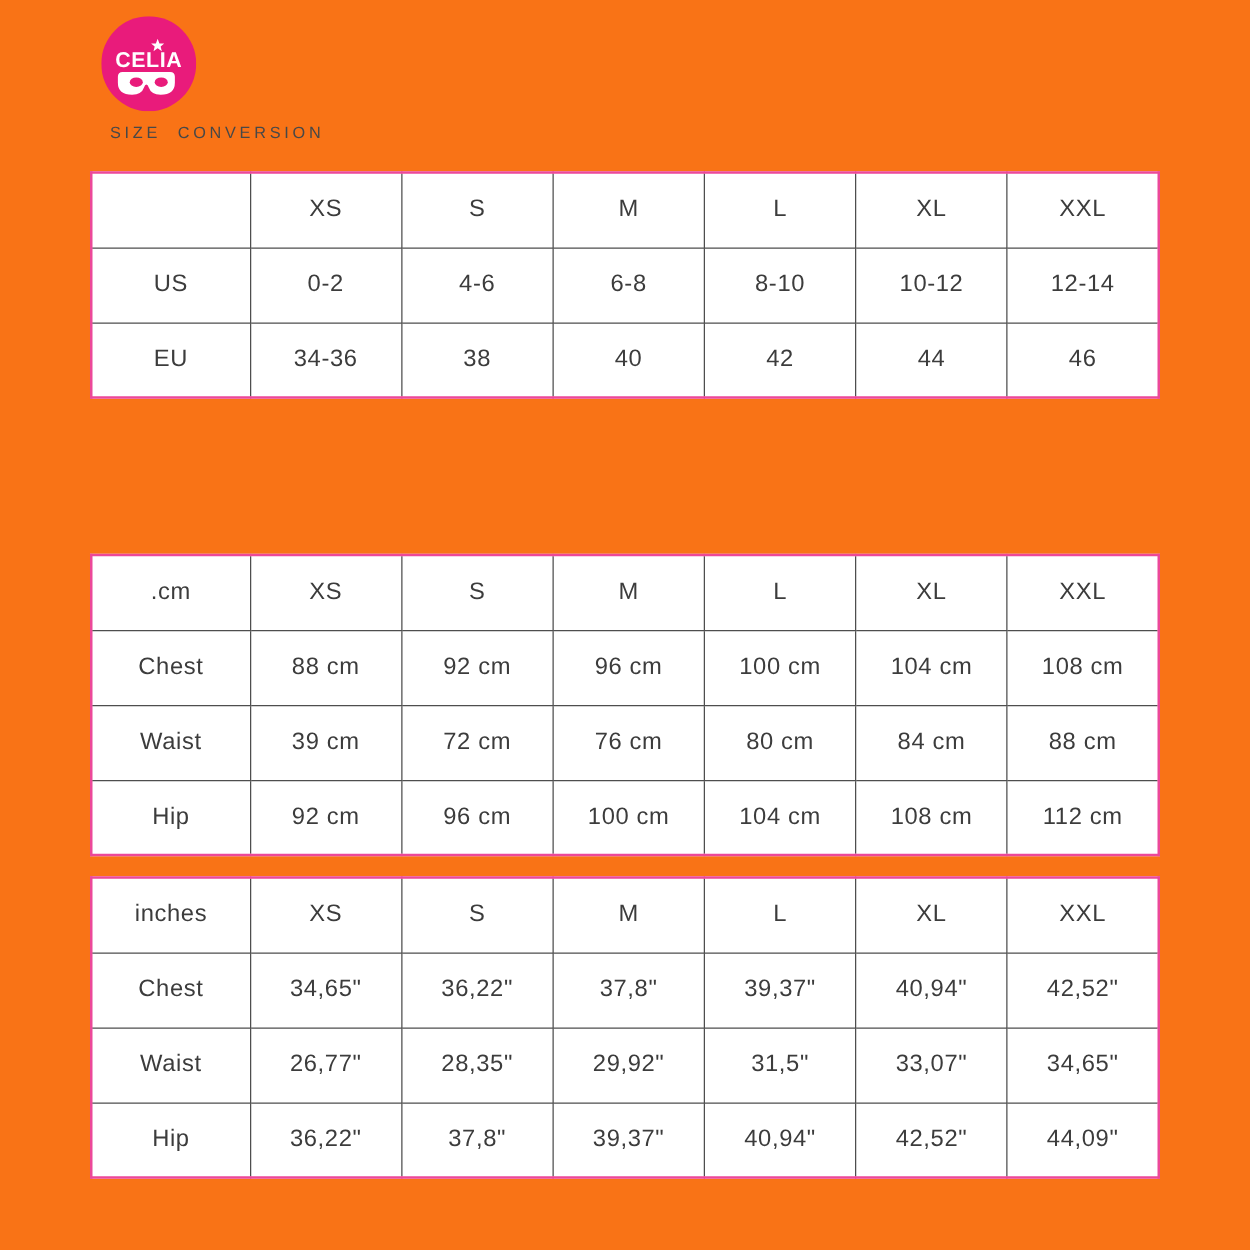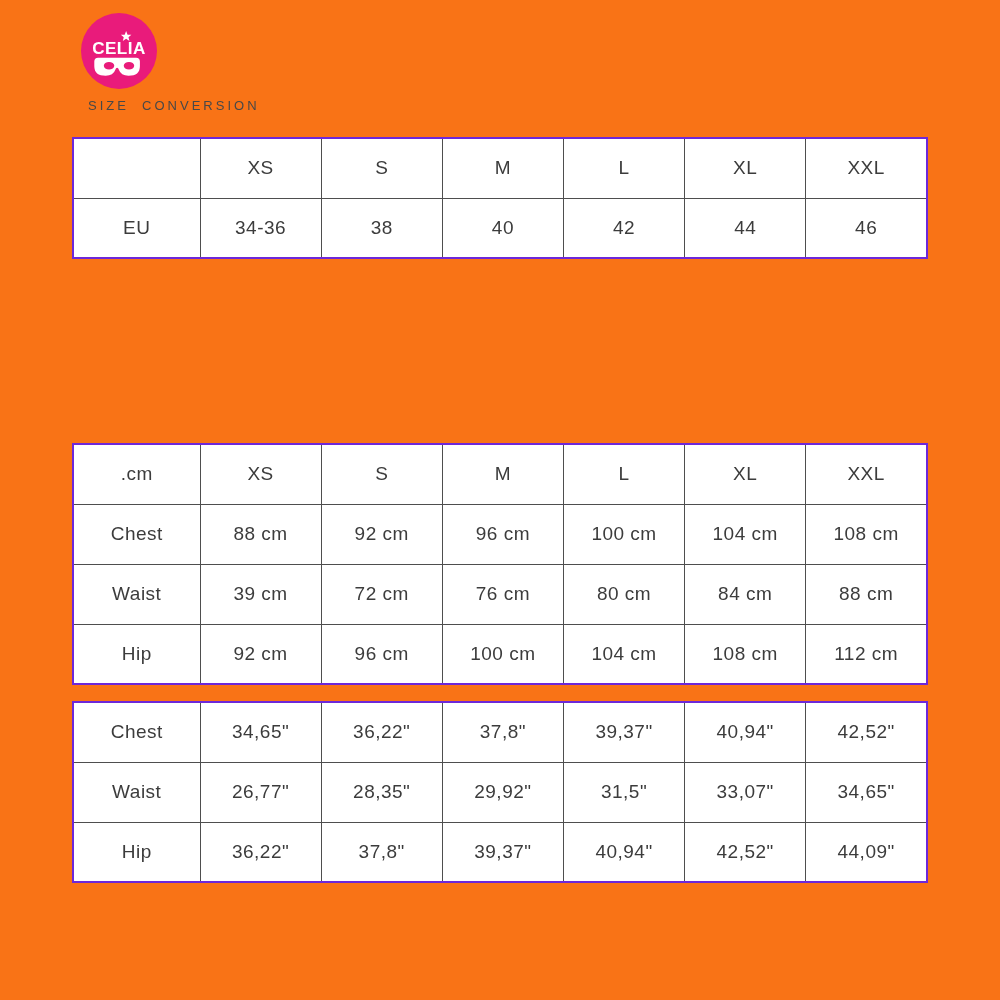--- a/index.html
+++ b/index.html
@@ -24,21 +24,21 @@
     letter-spacing: 3px;
     white-space: pre;
     font-weight: 400;
   }
 
   table.size-table {
     position: absolute; left: 72px;
     width: 856px;
     border-collapse: collapse;
     table-layout: fixed;
-    border: 2px solid #6d28d9;
+    border: 2px solid #ec4899;
     background: #fff;
   }
   #table-sizes   { top: 137px; }
   #table-cm      { top: 443px; }
   #table-inches  { top: 701px; }
 
   table.size-table col.first { width: 127px; }
 
   table.size-table th,
   table.size-table td {
@@ -86,20 +86,29 @@
         <tr>
       <th></th>
       <th>XS</th>
       <th>S</th>
       <th>M</th>
       <th>L</th>
       <th>XL</th>
       <th>XXL</th>
     </tr>
     <tr>
+      <td>US</td>
+      <td>0-2</td>
+      <td>4-6</td>
+      <td>6-8</td>
+      <td>8-10</td>
+      <td>10-12</td>
+      <td>12-14</td>
+    </tr>
+    <tr>
       <td>EU</td>
       <td>34-36</td>
       <td>38</td>
       <td>40</td>
       <td>42</td>
       <td>44</td>
       <td>46</td>
     </tr>
   </tbody>
     </table>
@@ -158,20 +167,29 @@
     <colgroup>
         <col class="first">
         <col>
         <col>
         <col>
         <col>
         <col>
         <col>
       </colgroup>
     <tbody>
+        <tr>
+      <th>inches</th>
+      <th>XS</th>
+      <th>S</th>
+      <th>M</th>
+      <th>L</th>
+      <th>XL</th>
+      <th>XXL</th>
+    </tr>
     <tr>
       <td>Chest</td>
       <td>34,65"</td>
       <td>36,22"</td>
       <td>37,8"</td>
       <td>39,37"</td>
       <td>40,94"</td>
       <td>42,52"</td>
     </tr>
     <tr>

